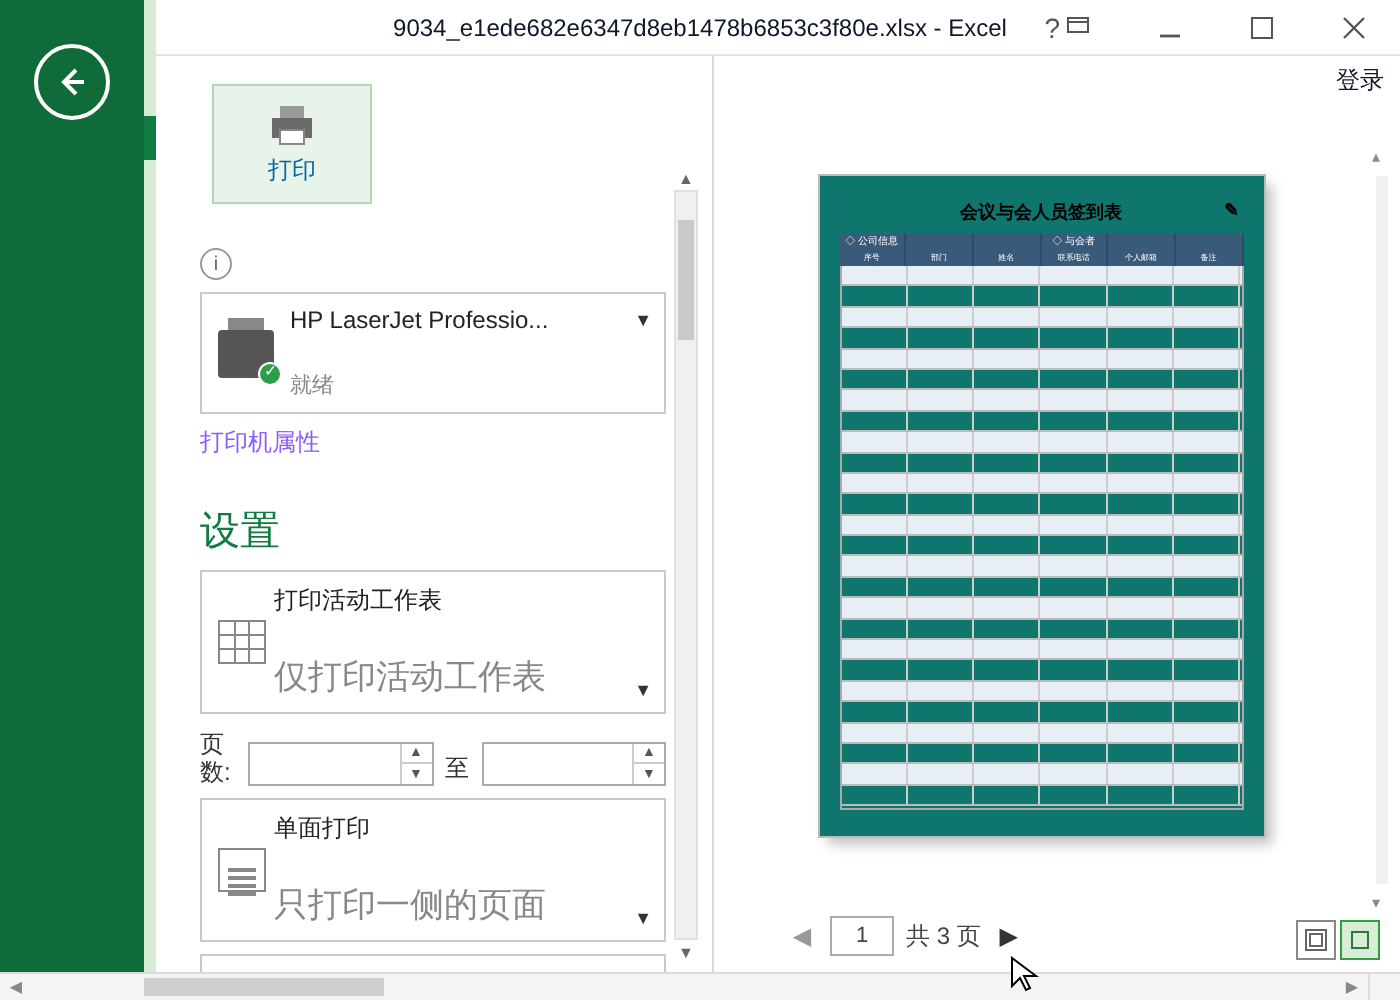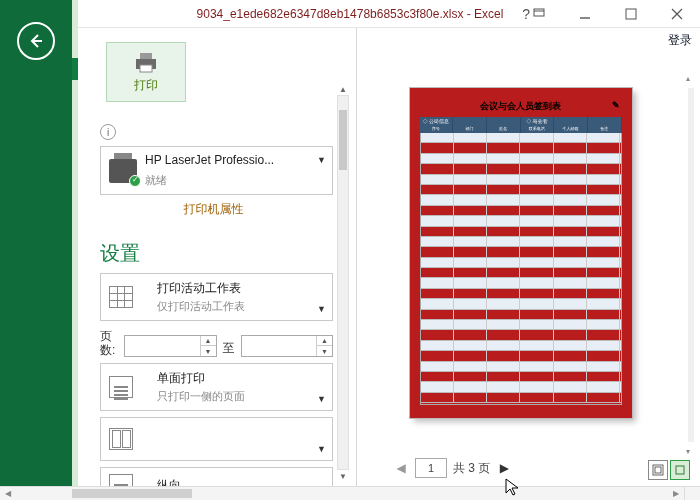--- a/index.html
+++ b/index.html
@@ -1,20 +1,20 @@
 <!DOCTYPE html>
 <html><head>
 <meta charset="utf-8">
 <style>
 *{margin:0;padding:0;box-sizing:border-box;font-family:"Microsoft YaHei",sans-serif;-webkit-font-smoothing:antialiased}
 body{width:700px;height:500px;background:#fff;overflow:hidden;position:relative}
 
 
 .titlebar{height:28px;background:#fff;display:flex;align-items:center;justify-content:center;position:relative;border-bottom:1px solid #e5e5e5}
-.titlebar .fname{font-size:12px;color:#7f1d1d}
+.titlebar .fname{font-size:12px;color:#0f172a}
 .titlebar .wincontrols{position:absolute;right:0;top:0;display:flex;height:28px}
 .titlebar .wincontrols .wbtn{width:46px;display:flex;align-items:center;justify-content:center;color:#555;font-size:14px;cursor:default}
 .titlebar .help{position:absolute;right:170px;top:0;height:28px;display:flex;align-items:center;color:#555;font-size:14px}
 .login{position:absolute;right:8px;top:32px;font-size:12px;color:#0f172a}
 
 
 .gutter{position:absolute;left:0;top:0;bottom:0;width:72px;background:#0f6b3a}
 .backbtn{position:absolute;left:17px;top:22px;width:38px;height:38px;border:2px solid #fff;border-radius:50%;display:flex;align-items:center;justify-content:center}
 .backbtn svg{stroke:#fff}
 .gutter .stripe{position:absolute;right:-6px;top:0;bottom:0;width:6px;background:#d7ecd4}
@@ -24,61 +24,61 @@
 .panel{position:absolute;left:78px;right:0;top:28px;bottom:14px;display:flex}
 .left{width:275px;padding:14px 20px 4px 22px;overflow:hidden;position:relative}
 .leftscroll{position:absolute;right:4px;top:55px;bottom:4px;width:12px}
 .leftscroll .track{position:absolute;left:0;right:0;top:12px;bottom:12px;background:#f0f0f0;border:1px solid #e0e0e0}
 .leftscroll .thumb{position:absolute;left:1px;right:1px;top:14px;height:60px;background:#c9c9c9}
 .leftscroll .ar{position:absolute;left:0;right:0;height:12px;display:flex;align-items:center;justify-content:center;font-size:8px;color:#666}
 .leftscroll .ar.up{top:0}
 .leftscroll .ar.dn{bottom:0}
 
 .printbtn{width:80px;height:60px;background:#e8f3e9;border:1px solid #b5d6b7;display:flex;flex-direction:column;align-items:center;justify-content:center;gap:4px;margin-left:6px}
-.printbtn .plabel{font-size:12px;color:#4d7c0f}
+.printbtn .plabel{font-size:12px;color:#0369a1}
 
 .h2{font-size:20px;color:#107c41;font-weight:400;margin-top:22px;display:flex;align-items:center;justify-content:space-between}
 .h2 .info{width:16px;height:16px;border:1px solid #999;border-radius:50%;font-size:10px;color:#666;display:flex;align-items:center;justify-content:center;margin-right:4px}
 
 .card{margin-top:6px;border:1px solid #c9c9c9;background:#fff;padding:6px 6px 6px 8px;display:flex;align-items:center;gap:8px;position:relative}
 .card .carrow{position:absolute;right:6px;top:8px;font-size:9px;color:#333}
 .card .texts{flex:1;min-width:0}
 .card .t1{font-size:12px;color:#222;white-space:nowrap;overflow:hidden;text-overflow:ellipsis}
-.card .t2{font-size:11px;color:#888;margin-top:6px}
+.card .t2{font-size:11px;color:#888;margin-top:18px}
 
 .printer-ico{position:relative;width:28px;height:24px;background:#555;border-radius:2px}
 .printer-ico::before{content:"";position:absolute;left:5px;top:-6px;width:18px;height:6px;background:#888}
 .printer-ico .ok{position:absolute;right:-4px;bottom:-4px;width:12px;height:12px;background:#2e9f47;border-radius:50%;border:1px solid #fff}
 .printer-ico .ok::after{content:"✓";color:#fff;font-size:8px;position:absolute;left:2px;top:-1px}
 
-.link{text-align:center;font-size:12px;color:#a16207;margin-top:6px;margin-right:6px}
+.link{text-align:left;font-size:12px;color:#8b5cf6;margin-top:6px;margin-right:6px}
 
 .pagesrow{display:flex;align-items:flex-end;gap:6px;margin-top:8px;font-size:12px;color:#333}
 .pagesrow .lbl{width:18px;line-height:14px}
 .pagesrow .spin{flex:1;height:22px;border:1px solid #aaa;background:#fff;position:relative}
 .pagesrow .spin .sbtn{position:absolute;right:0;width:16px;height:50%;border-left:1px solid #ccc;font-size:7px;color:#555;display:flex;align-items:center;justify-content:center}
 .pagesrow .spin .sbtn.up{top:0;border-bottom:1px solid #ccc}
 .pagesrow .spin .sbtn.dn{bottom:0}
 
-.opt{margin-top:6px;border:1px solid #c9c9c9;background:#fff;padding:6px 22px 6px 8px;display:flex;align-items:center;gap:24px;position:relative;min-height:44px}
+.opt{margin-top:6px;border:1px solid #c9c9c9;background:#fff;padding:6px 22px 6px 8px;display:flex;align-items:center;gap:4px;position:relative;min-height:44px}
 .opt .carrow{position:absolute;right:6px;bottom:6px;font-size:9px;color:#333}
 .opt .ico{width:24px;height:22px;border:1px solid #888;display:flex;align-items:center;justify-content:center;font-size:10px;color:#666;flex-shrink:0}
 .opt .ico.grid{background:linear-gradient(#888,#888) 0 33%/100% 1px no-repeat,linear-gradient(#888,#888) 0 66%/100% 1px no-repeat,linear-gradient(#888,#888) 33% 0/1px 100% no-repeat,linear-gradient(#888,#888) 66% 0/1px 100% no-repeat}
 .opt .ico.page{background:#fff}
 .opt .ico.page::after{content:"";display:block;width:14px;height:2px;background:#888;box-shadow:0 4px #888,0 8px #888,0 12px #888}
 .opt .ico.dbl{display:flex;gap:1px}
 .opt .ico.dbl span{width:9px;height:18px;border:1px solid #888}
 .opt .tx .t1{font-size:12px;color:#222}
-.opt .tx .t2{font-size:11px;color:#888;margin-top:2px;white-space:nowrap}
+.opt .tx .t2{font-size:17px;color:#888;margin-top:18px;white-space:nowrap}
 
 
 .right{flex:1;position:relative}
 .vsplit{position:absolute;left:0;top:0;bottom:0;width:4px;background:#fff;border-right:1px solid #d8d8d8}
 .preview{position:absolute;left:24px;right:36px;top:38px;bottom:46px;display:flex;align-items:center;justify-content:center}
-.sheet{width:222px;height:330px;background:#b91c1c;box-shadow:0 0 0 1px #bbb,4px 4px 6px rgba(0,0,0,.25);padding:12px 10px}
+.sheet{width:222px;height:330px;background:#0f766e;box-shadow:0 0 0 1px #bbb,4px 4px 6px rgba(0,0,0,.25);padding:12px 10px}
 .sheet .stitle{text-align:center;font-size:9px;font-weight:700;margin-bottom:4px;position:relative}
 .sheet .pen{position:absolute;right:2px;top:0;font-size:9px}
 .sheet .hdr1{display:flex;height:8px;background:#3a5a7a}
 .sheet .hdr1 div{flex:1;border-right:1px solid #2d4a66;font-size:5px;color:#fff;text-align:center;line-height:8px}
 .sheet .hdr2{display:flex;height:8px;background:#3a5a7a}
 .sheet .hdr2 div{flex:1;border-right:1px solid #2d4a66;font-size:4px;color:#fff;text-align:center;line-height:8px}
 .sheet .rows{height:272px;border:1px solid #aaa;border-top:0}
 .sheet .row{height:10.4px;display:flex;border-bottom:1px solid #bbb}
 .sheet .row:nth-child(odd){background:#e8eef5}
 .sheet .row div{flex:1;border-right:1px solid #ccc}

